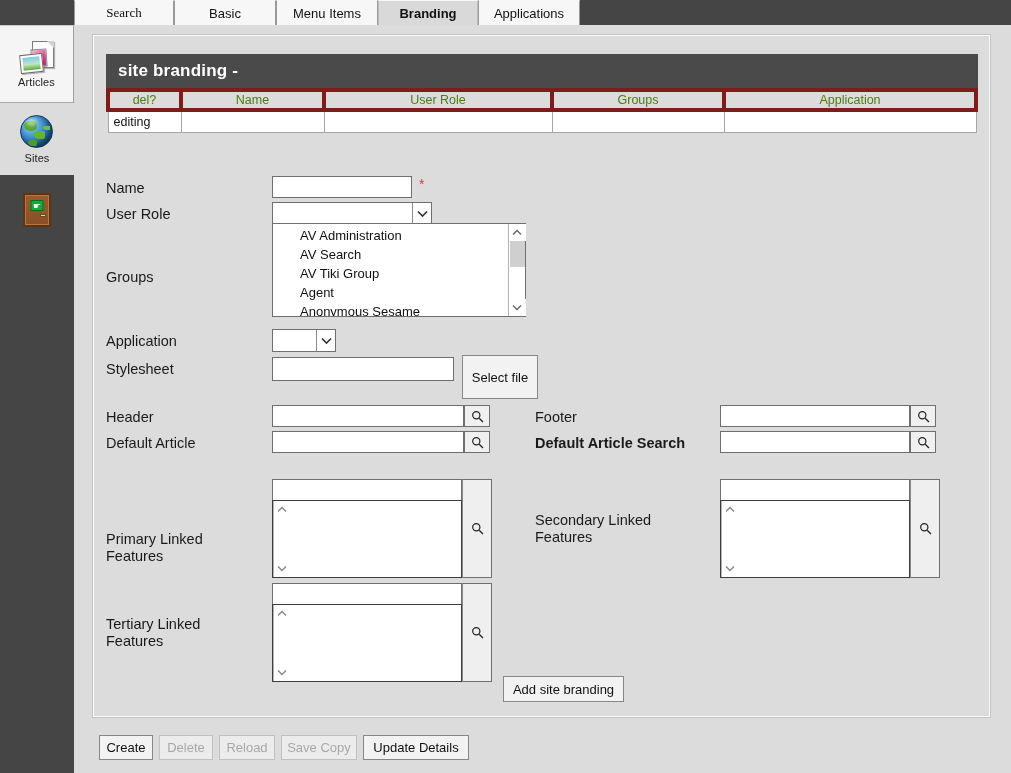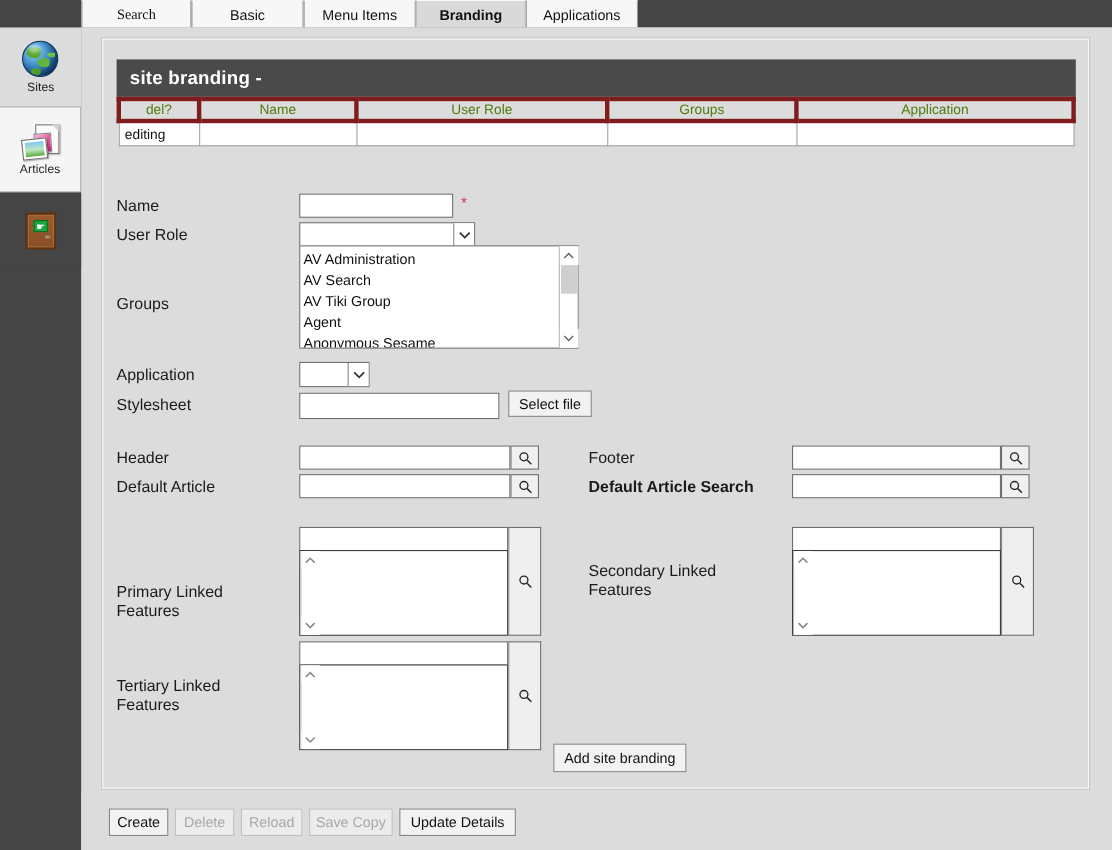--- a/index.html
+++ b/index.html
@@ -198,21 +198,21 @@
     display: flex; align-items: center; justify-content: center;
     font-size: 10px; color: #333;
   }
   .arrow svg { display: block; }
 
   .listbox {
     position: absolute; background: #fff; border: 1px solid #6f6f6f;
     display: flex;
   }
   .listbox .items { flex: 1; padding: 2px 0 0 3px; overflow: hidden; }
-  .listbox .items div { font-size: 13px; line-height: 19px; color: #111; white-space: nowrap; }
+  .listbox .items div { font-size: 13px; line-height: 19px; color: #111; white-space: nowrap; margin-left: 24px; }
   .sbar {
     width: 17px; border-left: 1px solid #b3b3b3; background: #fff;
     display: flex; flex-direction: column; align-items: center;
     justify-content: space-between;
   }
   .sbar .btn {
     width: 17px; height: 17px; display: flex; align-items: center; justify-content: center;
     background: #fff; color: #555;
   }
   .sbar .track { flex: 1; width: 17px; position: relative; }
@@ -262,36 +262,36 @@
     <div class="tab-lead"></div>
     <div class="tab" id="t-search">Search</div>
     <div class="tab" id="t-basic">Basic</div>
     <div class="tab" id="t-menu">Menu Items</div>
     <div class="tab active" id="t-brand">Branding</div>
     <div class="tab" id="t-apps">Applications</div>
   </div>
 
   <div class="sidebar">
 
-    <div class="side-item plain">
-      <div class="side-icon">
-          <div class="globe"></div>
-        </div>
-      <div class="side-label">Sites</div>
-    </div>
-
     <div class="side-item selected">
       <div class="articles-ic">
         <div class="sheet"></div>
         <div class="pink"></div>
         <div class="photo">
             <i></i>
           </div>
       </div>
       <div class="side-label">Articles</div>
+    </div>
+
+    <div class="side-item plain">
+      <div class="side-icon">
+          <div class="globe"></div>
+        </div>
+      <div class="side-label">Sites</div>
     </div>
 
     <div class="side-item dark">
       <div class="door">
         <div class="exitsign">☛</div>
         <div class="knob"></div>
       </div>
     </div>
 
   </div>
@@ -370,21 +370,21 @@
           <div class="selval"></div>
           <div class="arrow">
             <svg width="11" height="8" viewBox="0 0 11 8">
                 <path d="M1 1.5 L5.5 6 L10 1.5" fill="none" stroke="#333" stroke-width="1.6"></path>
               </svg>
           </div>
         </div>
 
         <div class="lbl" style="left:12px; top:190px;">Stylesheet</div>
         <input class="tin" style="left: 178px; top: 186px; width: 182px; height: 24px;" value="">
-        <div class="btnui" style="left:368px; top:184px; width:76px; height:24px;">Select file</div>
+        <div class="btnui" style="left:368px; top:184px; width:76px; height:44px;">Select file</div>
 
         <div class="lbl" style="left:12px; top:238px;">Header</div>
         <input class="tin" style="left: 178px; top: 234px; width: 192px;" value="">
         <div class="searchbtn" style="left:370px; top:234px; width:26px; height:22px;">
           <svg width="13" height="13" viewBox="0 0 13 13">
             <circle cx="5.3" cy="5.3" r="3.6" fill="none" stroke="#222" stroke-width="1.2"></circle>
             <line x1="8.2" y1="8.2" x2="12" y2="12" stroke="#222" stroke-width="1.3"></line>
           </svg>
         </div>
 

